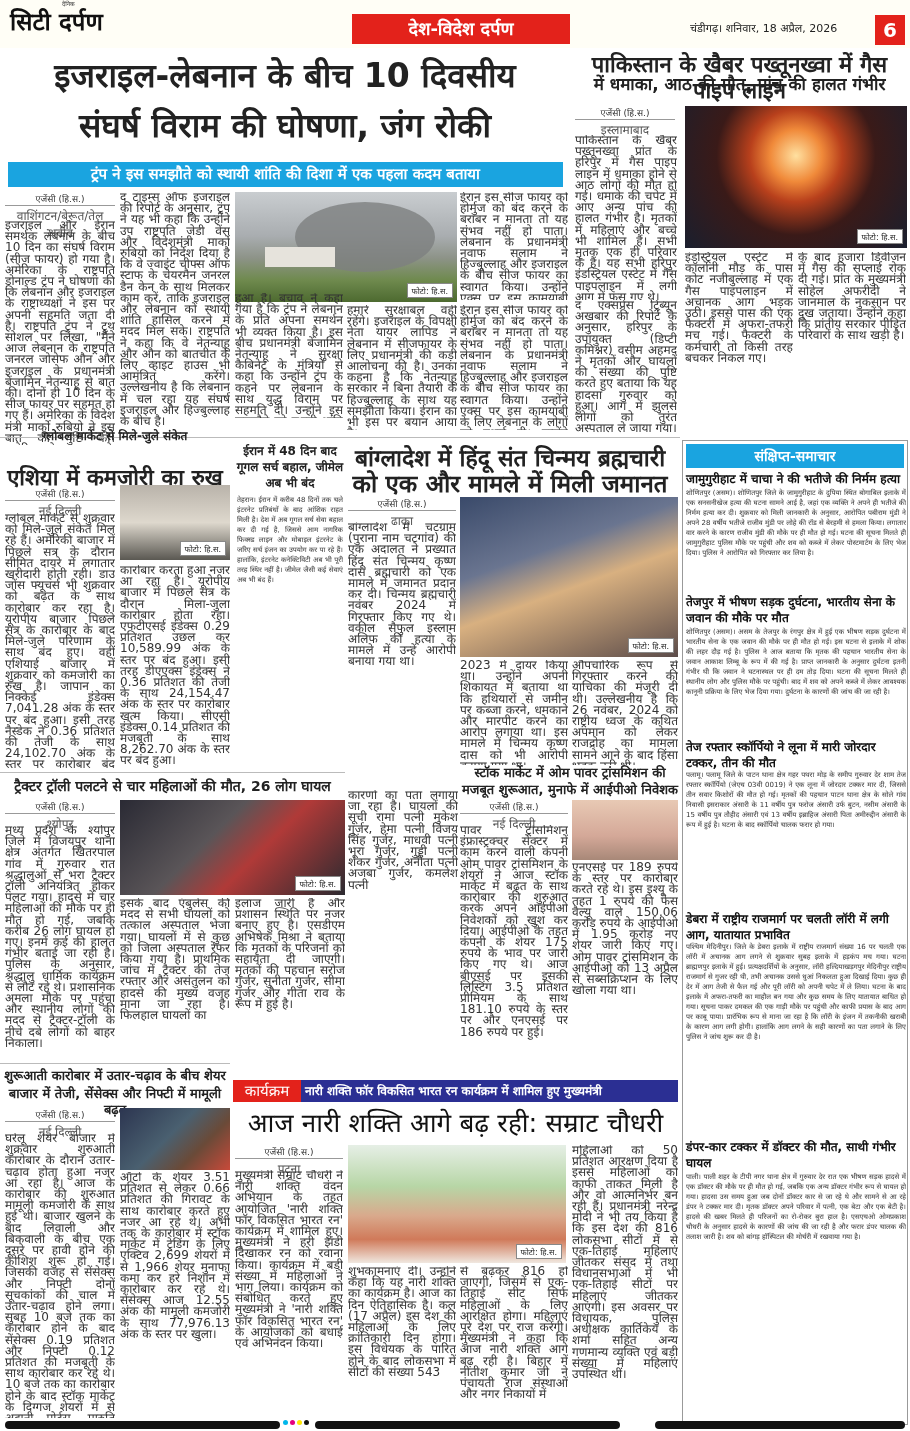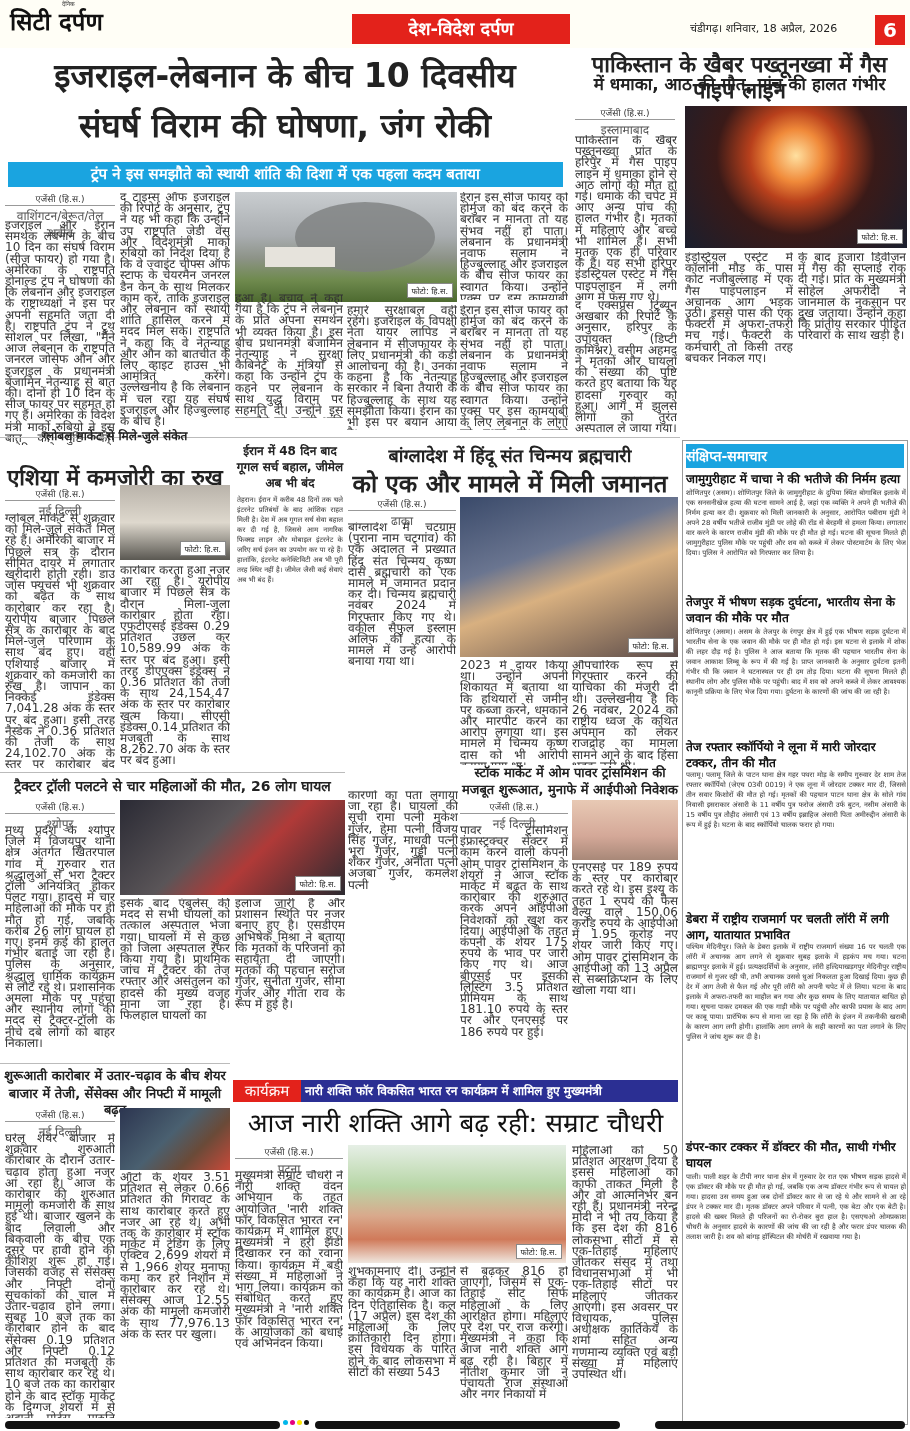--- a/index.html
+++ b/index.html
@@ -13,21 +13,21 @@
 .pagenum{left:875px;top:15px;width:30px;height:30px;background:#e3221b;color:#fff;font-size:20px;font-weight:bold;text-align:center;line-height:30px}
 .hl-big{font-weight:bold;color:#222;line-height:1.2;text-align:center}
 .strap{background:#1aa4e0;color:#fff;font-weight:bold;text-align:center}
 .byline{font-size:9px;text-align:center;color:#333}
 .dateline-small{font-size:12px;text-align:center;color:#555;border-top:1px solid #999;padding-top:1px}
 .body{font-size:12px;line-height:11.2px;color:#333;text-align:justify;overflow:hidden}
 .photo{overflow:hidden}
 .credit{position:absolute;right:4px;bottom:4px;background:#fff;color:#222;font-size:8px;padding:1px 4px;border:1px solid #888}
 .rule{background:#bbb}
 .brief-box{border:1px solid #999}
-.brief-head{background:#1aa4e0;color:#fff;font-weight:bold;font-size:14px;}
+.brief-head{background:#1aa4e0;color:#fff;font-weight:bold;font-size:14px;text-align:center}
 .brief-title{font-weight:bold;font-size:12px;color:#111;line-height:1.3}
 .karyakram{background:#2b2f93;color:#fff}
 .karyakram-tag{background:#e3221b;color:#fff;font-size:15px;text-align:center}
 .footer-bar{height:8px;background:#111;border-radius:4px}
 </style>
 </head>
 <body>
 
 <div class="abs mast"></div>
 <div class="abs logo">सिटी दर्पण</div>
@@ -82,21 +82,21 @@
 <div class="abs photo" style="left:120px;top:485px;width:110px;height:75px;background:linear-gradient(180deg,#b9b3aa 0%,#ded8cd 50%,#5a5852 100%)">
   <span class="credit">फोटो: हि.स.</span>
 </div>
 <div class="abs body" style="left:120px;top:565px;width:110px;height:203px">कारोबार करता हुआ नजर आ रहा है। यूरोपीय बाजार में पिछले सत्र के दौरान मिला-जुला कारोबार होता रहा। एफटीएसई इंडेक्स 0.29 प्रतिशत उछल कर 10,589.99 अंक के स्तर पर बंद हुआ। इसी तरह डीएएक्स इंडेक्स ने 0.36 प्रतिशत की तेजी के साथ 24,154.47 अंक के स्तर पर कारोबार खत्म किया। सीएसी इंडेक्स 0.14 प्रतिशत की मजबूती के साथ 8,262.70 अंक के स्तर पर बंद हुआ।</div>
 
 <div class="abs hl-big" style="left:235px;top:444px;width:110px;font-size:12px">ईरान में 48 दिन बाद</div>
 <div class="abs hl-big" style="left:235px;top:460px;width:110px;font-size:12px">गूगल सर्च बहाल, जीमेल</div>
 <div class="abs hl-big" style="left:235px;top:476px;width:110px;font-size:12px">अब भी बंद</div>
 <div class="abs body" style="left:237px;top:495px;width:106px;height:270px;font-size:7px;line-height:10px">तेहरान। ईरान में करीब 48 दिनों तक चले इंटरनेट प्रतिबंधों के बाद आंशिक राहत मिली है। देश में अब गूगल सर्च सेवा बहाल कर दी गई है, जिससे आम नागरिक फिक्स्ड लाइन और मोबाइल इंटरनेट के जरिए सर्च इंजन का उपयोग कर पा रहे हैं। हालांकि, इंटरनेट कनेक्टिविटी अब भी पूरी तरह स्थिर नहीं है। जीमेल जैसी कई सेवाएं अब भी बंद हैं।</div>
 
-<div class="abs hl-big" style="left:345px;top:445px;width:330px;font-size:18px">बांग्लादेश में हिंदू संत चिन्मय ब्रह्मचारी</div>
+<div class="abs hl-big" style="left:345px;top:445px;width:330px;font-size:23px">बांग्लादेश में हिंदू संत चिन्मय ब्रह्मचारी</div>
 <div class="abs hl-big" style="left:345px;top:470px;width:330px;font-size:24px">को एक और मामले में मिली जमानत</div>
 <div class="abs" style="left:348px;top:497px;width:108px">
   <div class="byline">एजेंसी (हि.स.)</div>
   <div class="dateline-small">ढाका</div>
 </div>
 <div class="abs body" style="left:348px;top:522px;width:108px;height:245px">बांग्लादेश में चटग्राम (पुराना नाम चटगांव) की एक अदालत ने प्रख्यात हिंदू संत चिन्मय कृष्ण दास ब्रह्मचारी को एक मामले में जमानत प्रदान कर दी। चिन्मय ब्रह्मचारी नवंबर 2024 में गिरफ्तार किए गए थे। वकील सैफुल इस्लाम अलिफ की हत्या के मामले में उन्हें आरोपी बनाया गया था।</div>
 <div class="abs photo" style="left:460px;top:497px;width:218px;height:160px;background:linear-gradient(160deg,#3a4a6a 0%,#6a7590 35%,#d8b080 55%,#5c4c4a 100%)">
   <span class="credit">फोटो: हि.स.</span>
 </div>
 <div class="abs body" style="left:460px;top:660px;width:108px;height:105px">2023 में दायर किया था। उन्होंने अपनी शिकायत में बताया था कि हथियारों से जमीन पर कब्जा करने, धमकाने और मारपीट करने का आरोप लगाया था। इस मामले में चिन्मय कृष्ण दास को भी आरोपी बनाया गया था।</div>

